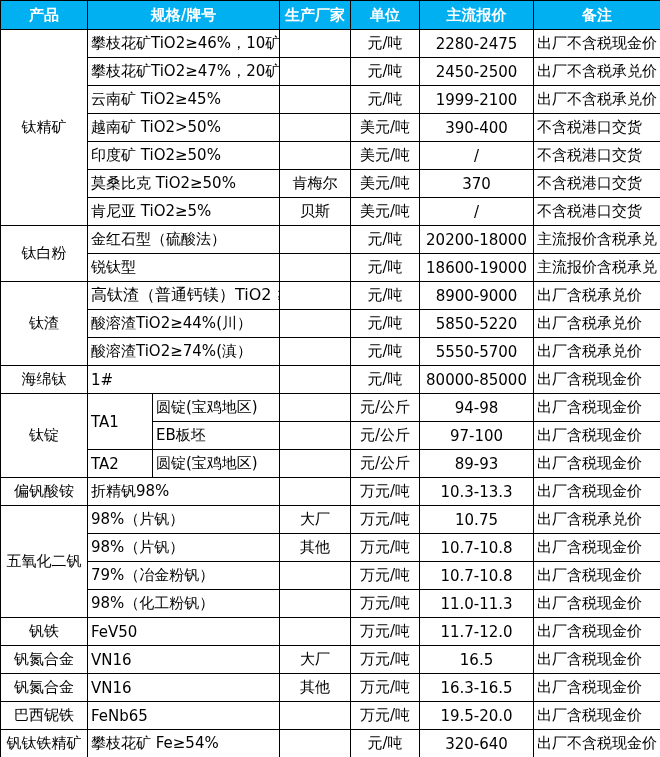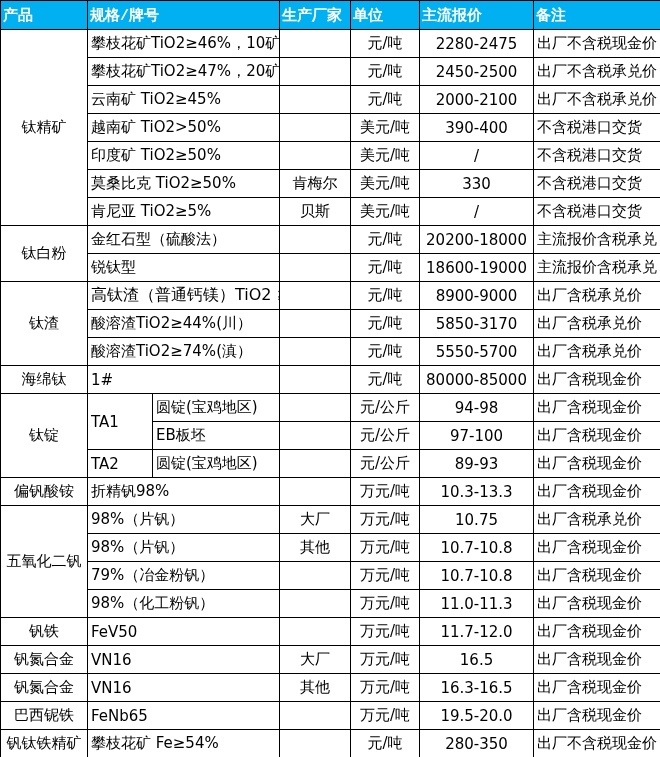--- a/index.html
+++ b/index.html
@@ -30,22 +30,21 @@
     color:var(--text);
     padding:0 2px;
     vertical-align:middle;
   }
   .price-table thead tr{height:29px;}
   .price-table tbody tr{height:28px;}
   .price-table th{
     background:var(--header-bg);
     color:var(--header-text);
     font-weight:bold;
-    text-align:left;
-    font-family:Liberation Mono, monospace;
+    text-align:center;
   }
   td.product,td.maker,td.unit,td.price{text-align:center;}
   td.spec,td.spec1,td.spec2,td.note{text-align:left;padding-left:3px;}
   td.small{font-size:16px;}
 </style>
 </head>
 <body>
 
 <table class="price-table">
   <colgroup>
@@ -80,42 +79,42 @@
         <td colspan="2" class="spec">攀枝花矿TiO2≥47%，20矿</td>
         <td class="maker"></td>
         <td class="unit">元/吨</td>
         <td class="price">2450-2500</td>
         <td class="note">出厂不含税承兑价</td>
       </tr>
       <tr>
         <td colspan="2" class="spec">云南矿 TiO2≥45%</td>
         <td class="maker"></td>
         <td class="unit">元/吨</td>
-        <td class="price">2000-2100</td>
+        <td class="price">1999-2100</td>
         <td class="note">出厂不含税承兑价</td>
       </tr>
       <tr>
         <td colspan="2" class="spec">越南矿 TiO2&gt;50%</td>
         <td class="maker"></td>
         <td class="unit">美元/吨</td>
         <td class="price">390-400</td>
         <td class="note">不含税港口交货</td>
       </tr>
       <tr>
         <td colspan="2" class="spec">印度矿 TiO2≥50%</td>
         <td class="maker"></td>
         <td class="unit">美元/吨</td>
         <td class="price">/</td>
         <td class="note">不含税港口交货</td>
       </tr>
       <tr>
         <td colspan="2" class="spec">莫桑比克 TiO2≥50%</td>
         <td class="maker">肯梅尔</td>
         <td class="unit">美元/吨</td>
-        <td class="price">330</td>
+        <td class="price">370</td>
         <td class="note">不含税港口交货</td>
       </tr>
       <tr>
         <td colspan="2" class="spec">肯尼亚 TiO2≥5%</td>
         <td class="maker">贝斯</td>
         <td class="unit">美元/吨</td>
         <td class="price">/</td>
         <td class="note">不含税港口交货</td>
       </tr>
       <tr>
@@ -138,21 +137,21 @@
         <td colspan="2" class="spec small">高钛渣（普通钙镁）TiO2 ≥90%</td>
         <td class="maker"></td>
         <td class="unit">元/吨</td>
         <td class="price">8900-9000</td>
         <td class="note">出厂含税承兑价</td>
       </tr>
       <tr>
         <td colspan="2" class="spec">酸溶渣TiO2≥44%(川）</td>
         <td class="maker"></td>
         <td class="unit">元/吨</td>
-        <td class="price">5850-3170</td>
+        <td class="price">5850-5220</td>
         <td class="note">出厂含税承兑价</td>
       </tr>
       <tr>
         <td colspan="2" class="spec">酸溶渣TiO2≥74%(滇）</td>
         <td class="maker"></td>
         <td class="unit">元/吨</td>
         <td class="price">5550-5700</td>
         <td class="note">出厂含税承兑价</td>
       </tr>
       <tr>
@@ -254,17 +253,17 @@
         <td class="maker"></td>
         <td class="unit">万元/吨</td>
         <td class="price">19.5-20.0</td>
         <td class="note">出厂含税现金价</td>
       </tr>
       <tr>
         <td class="product">钒钛铁精矿</td>
         <td colspan="2" class="spec">攀枝花矿 Fe≥54%</td>
         <td class="maker"></td>
         <td class="unit">元/吨</td>
-        <td class="price">280-350</td>
+        <td class="price">320-640</td>
         <td class="note">出厂不含税现金价</td>
       </tr>
     </tbody>
 </table>
 
 </body></html>

